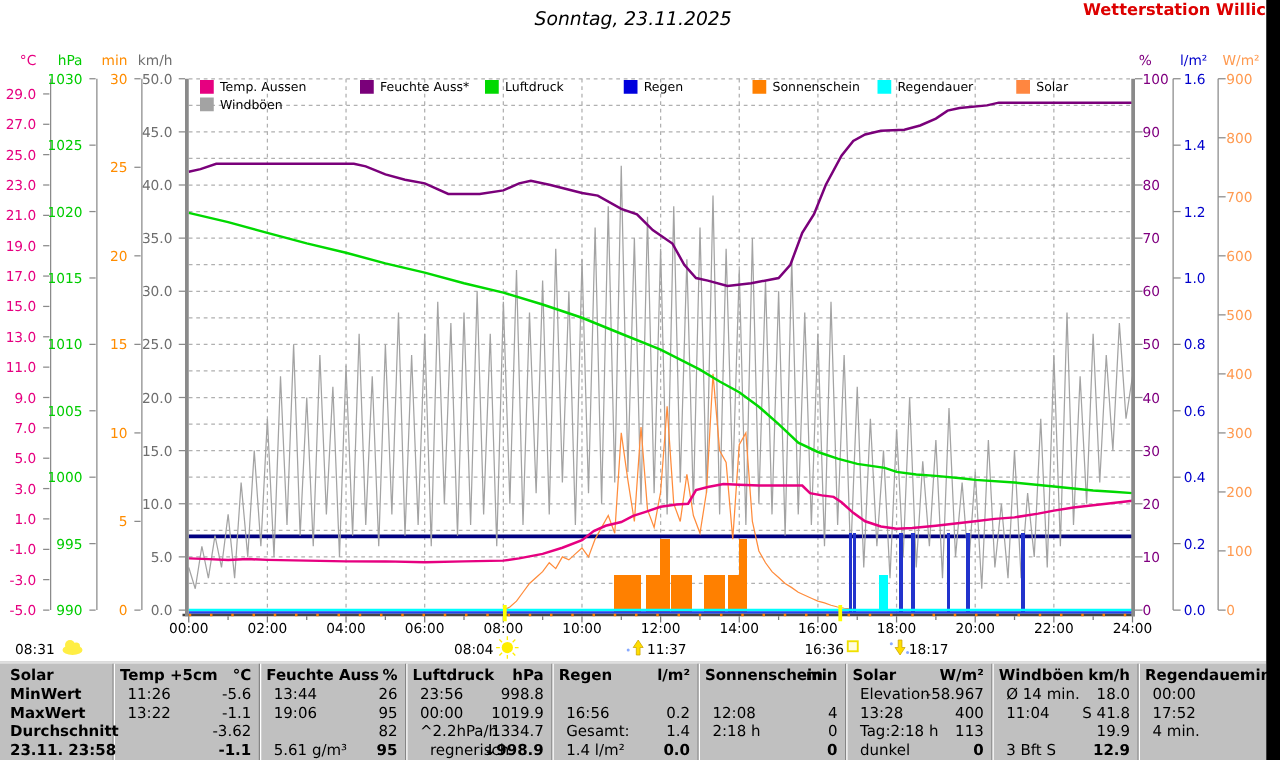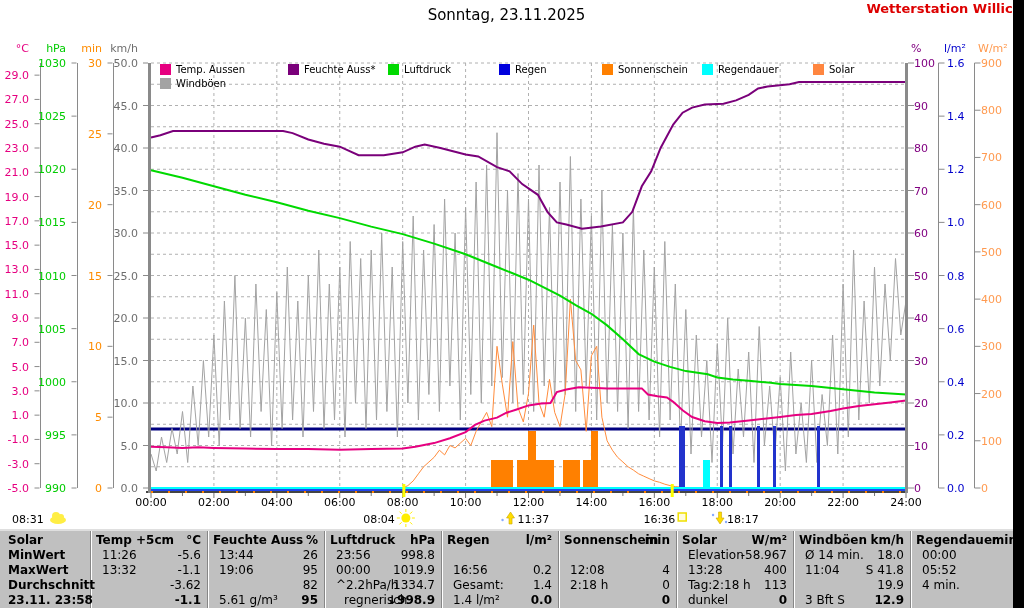--- a/index.html
+++ b/index.html
@@ -1,18 +1,18 @@
 <!DOCTYPE html>
 <html><head>
 <meta charset="utf-8">
 <style>
   html,body{margin:0;padding:0;background:#fff;}
   .screen{position:relative;width:1024px;height:608px;background:#fff;overflow:hidden;
           font-family:"DejaVu Sans","Liberation Sans",sans-serif;}
-  .titlebar{position:absolute;top:6px;left:0;width:1013px;height:20px;}
+  .titlebar{position:absolute;top:6px;left:0;width:1013px;height:20px;font-style:italic;}
   .page-title{position:absolute;left:0;right:0;text-align:center;font-size:15px;color:#000;}
   .station{position:absolute;right:2px;top:1px;font-size:13px;font-weight:bold;color:#dd0000;}
   #legend .litem{position:absolute;height:12px;font-size:10px;color:#000;white-space:nowrap;margin-top:32px;}
   #legend .sq{display:inline-block;width:11px;height:11px;vertical-align:-2px;margin-right:5px;}
   #chart{position:absolute;left:0;top:0;}
   .rightstrip{position:absolute;top:0;right:0;width:11px;height:608px;background:#000;}
   #stats{position:absolute;left:0;top:529px;width:1013px;height:80px;background:#c0c0c0;
          border-top:2px solid #dfdfdf;font-size:12px;color:#000;}
   .sep{position:absolute;top:0;bottom:0;width:2px;}
   .sep .g1{position:absolute;left:0;top:0;bottom:0;width:1px;background:#868686;}
@@ -368,21 +368,21 @@
       </div>
       <div class="tcell b" style="left:8px;top:2px;width:80px">Solar</div>
       <div class="tcell b" style="left:8px;top:17px;width:80px">MinWert</div>
       <div class="tcell b" style="left:8px;top:32px;width:80px">MaxWert</div>
       <div class="tcell b" style="left:8px;top:47px;width:80px">Durchschnitt</div>
       <div class="tcell b" style="left:8px;top:62px;width:80px">23.11. 23:58</div>
       <div class="tcell b" style="left:96px;top:2px;width:107px">Temp +5cm</div>
       <div class="tcell b ra" style="left:94px;top:2px;width:107px">°C</div>
       <div class="tcell" style="left:102px;top:17px;width:99px">11:26</div>
       <div class="tcell ra" style="left:94px;top:17px;width:107px">-5.6</div>
-      <div class="tcell" style="left:102px;top:32px;width:99px">13:32</div>
+      <div class="tcell" style="left:102px;top:32px;width:99px">13:22</div>
       <div class="tcell ra" style="left:94px;top:32px;width:107px">-1.1</div>
       <div class="tcell ra" style="left:94px;top:47px;width:107px">-3.62</div>
       <div class="tcell ra b" style="left:94px;top:62px;width:107px">-1.1</div>
       <div class="tcell b" style="left:213px;top:2px;width:107px">Feuchte Auss</div>
       <div class="tcell b ra" style="left:211px;top:2px;width:107px">%</div>
       <div class="tcell" style="left:219px;top:17px;width:99px">13:44</div>
       <div class="tcell ra" style="left:211px;top:17px;width:107px">26</div>
       <div class="tcell" style="left:219px;top:32px;width:99px">19:06</div>
       <div class="tcell ra" style="left:211px;top:32px;width:107px">95</div>
       <div class="tcell ra" style="left:211px;top:47px;width:107px">82</div>
@@ -428,17 +428,17 @@
       <div class="tcell" style="left:805px;top:17px;width:99px">Ø 14 min.</div>
       <div class="tcell ra" style="left:797px;top:17px;width:107px">18.0</div>
       <div class="tcell" style="left:805px;top:32px;width:99px">11:04</div>
       <div class="tcell ra" style="left:797px;top:32px;width:107px">S 41.8</div>
       <div class="tcell ra" style="left:797px;top:47px;width:107px">19.9</div>
       <div class="tcell" style="left:805px;top:62px;width:99px">3 Bft S</div>
       <div class="tcell ra b" style="left:797px;top:62px;width:107px">12.9</div>
       <div class="tcell b" style="left:916px;top:2px;width:103px">Regendauer</div>
       <div class="tcell b ra" style="left:914px;top:2px;width:103px">min</div>
       <div class="tcell" style="left:922px;top:17px;width:95px">00:00</div>
-      <div class="tcell" style="left:922px;top:32px;width:95px">05:52</div>
+      <div class="tcell" style="left:922px;top:32px;width:95px">17:52</div>
       <div class="tcell" style="left:922px;top:47px;width:95px">4 min.</div>
     </div>
   <div class="rightstrip"></div>
 </div>
 
 </body></html>

